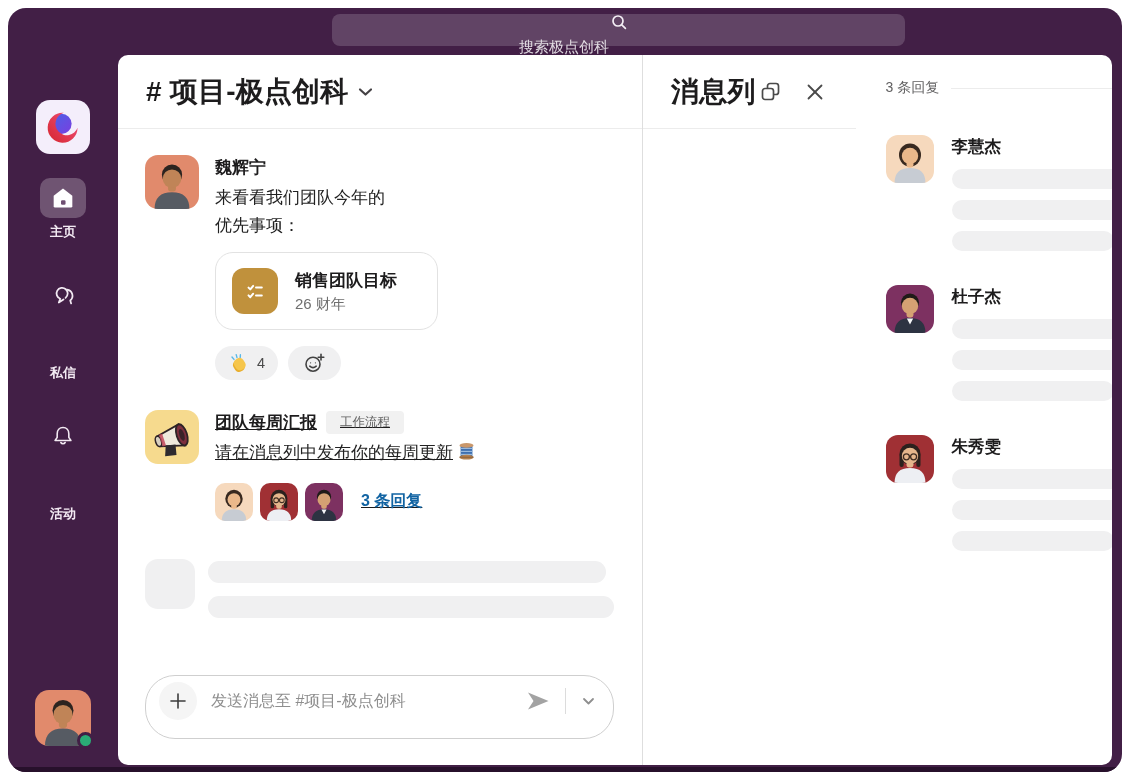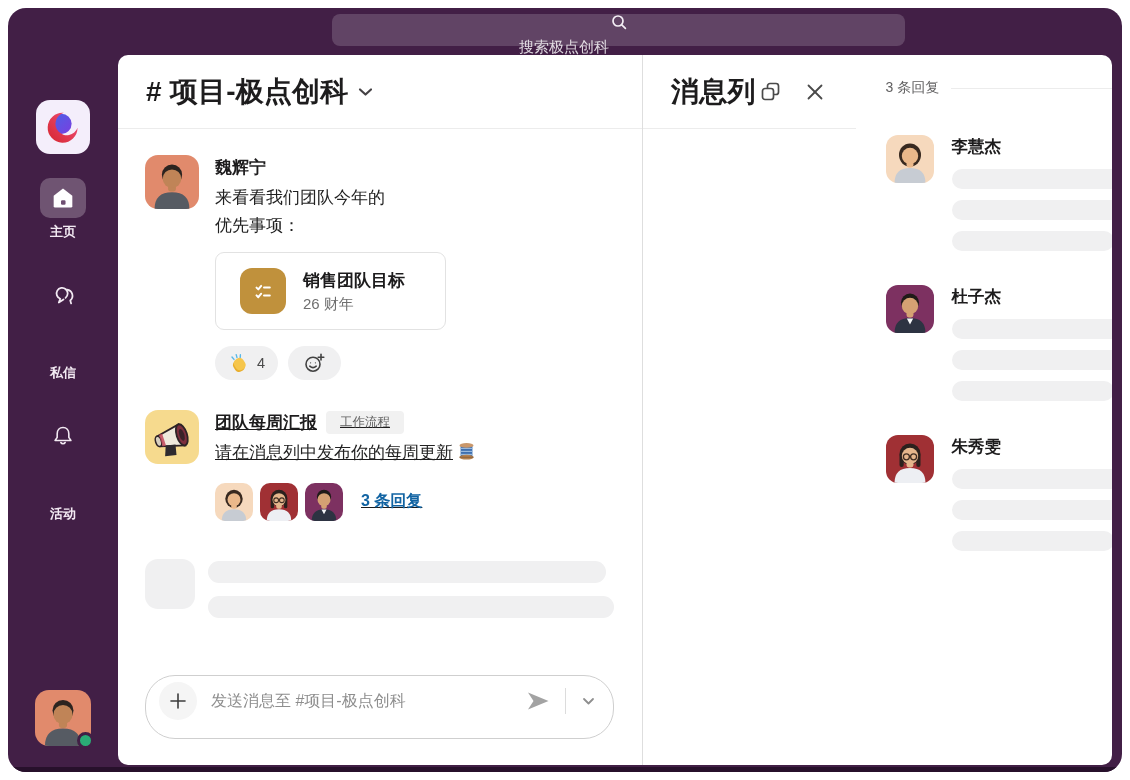--- a/index.html
+++ b/index.html
@@ -63,21 +63,21 @@
   .av38 { width:38px; height:38px; border-radius:10px; }
   .msg-body { padding-top:1px; min-width:0; }
   .msg-author-row { display:flex; align-items:center; gap:9px; }
   .msg-author { font-size:17px; font-weight:800; cursor:pointer; }
   .wf-badge { background:#f1f1f1; border-radius:4px; padding:3px 14px;
     font-size:12.5px; color:#5e5e5e; }
   .msg-text { margin-top:5px; font-size:17px; line-height:1.62; color:#222; white-space:pre-line; }
   .inline-icon { display:inline-block; vertical-align:-3px; margin-left:5px; }
 
   .goal-card { margin-top:13px; display:inline-flex; align-items:center; gap:17px;
-    border:1px solid #e2e2e2; border-radius:9px; padding:15px 40px 15px 24px;
+    border:1px solid #e2e2e2; border-radius:18px; padding:15px 40px 15px 16px;
     background:#fff; cursor:pointer; }
   .goal-icon { width:46px; height:46px; border-radius:12px; background:#c0913c;
     display:flex; align-items:center; justify-content:center; }
   .goal-title { font-size:17px; font-weight:800; }
   .goal-sub { margin-top:3px; font-size:15px; color:#6f6f6f; }
 
   .reactions { margin-top:16px; display:flex; align-items:center; gap:10px; }
   .pill { height:34px; border-radius:17px; background:#f0f0f1; display:flex;
     align-items:center; gap:7px; padding:0 13px; cursor:pointer; }
   .pill-count { font-size:14.5px; color:#4a4a4a; }

